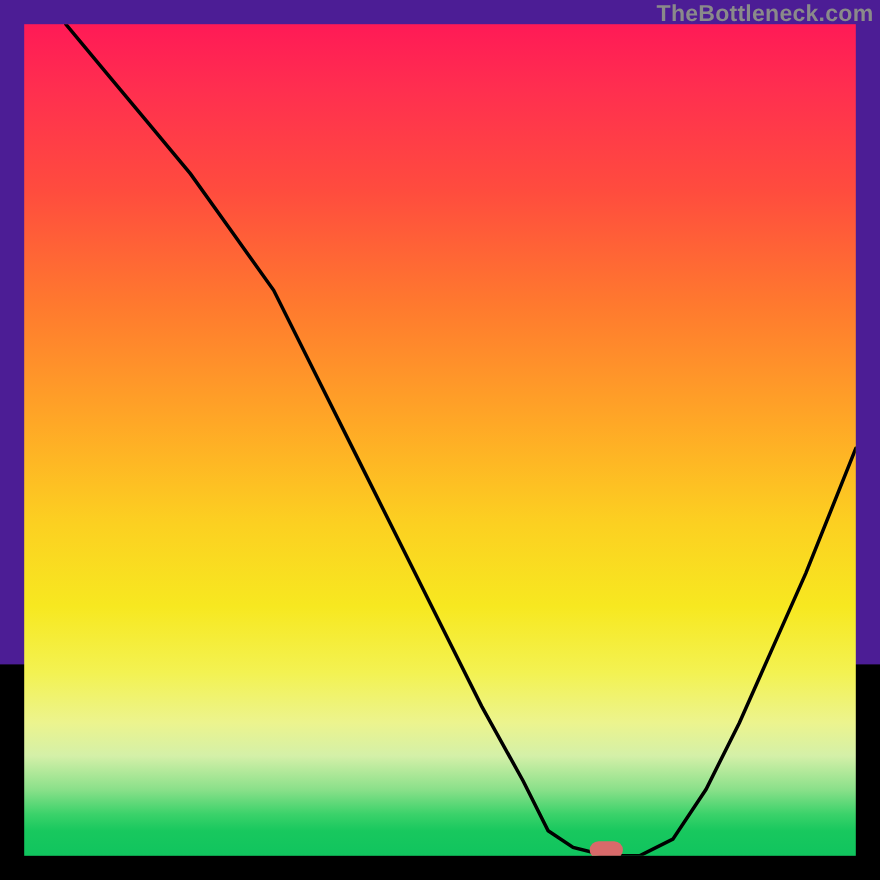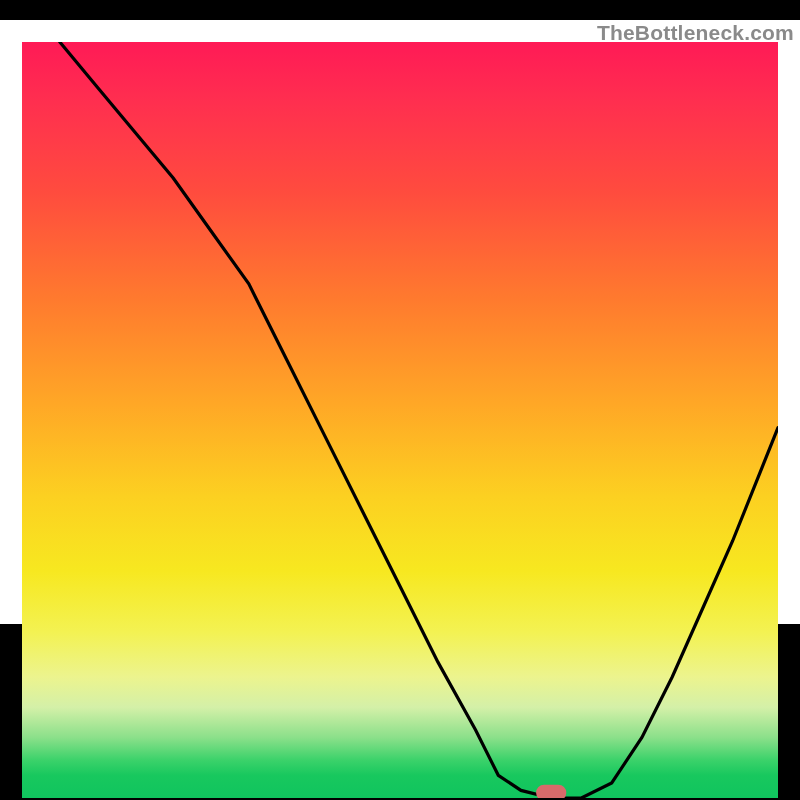--- a/index.html
+++ b/index.html
@@ -9,22 +9,21 @@
     height: 800px;
     background: #000;
     overflow: hidden;
   }
   .frame {
     position: absolute;
     top: 0;
     left: 0;
     width: 800px;
     height: 604px;
-    background: #ffffff;
-    margin-top: 20px;
+    background: #4c1d95;
   }
   .plot-area {
     position: absolute;
     left: 22px;
     top: 22px;
     width: 756px;
     height: 756px;
     
     background: linear-gradient(to bottom,
       #ff1a56 0%,

